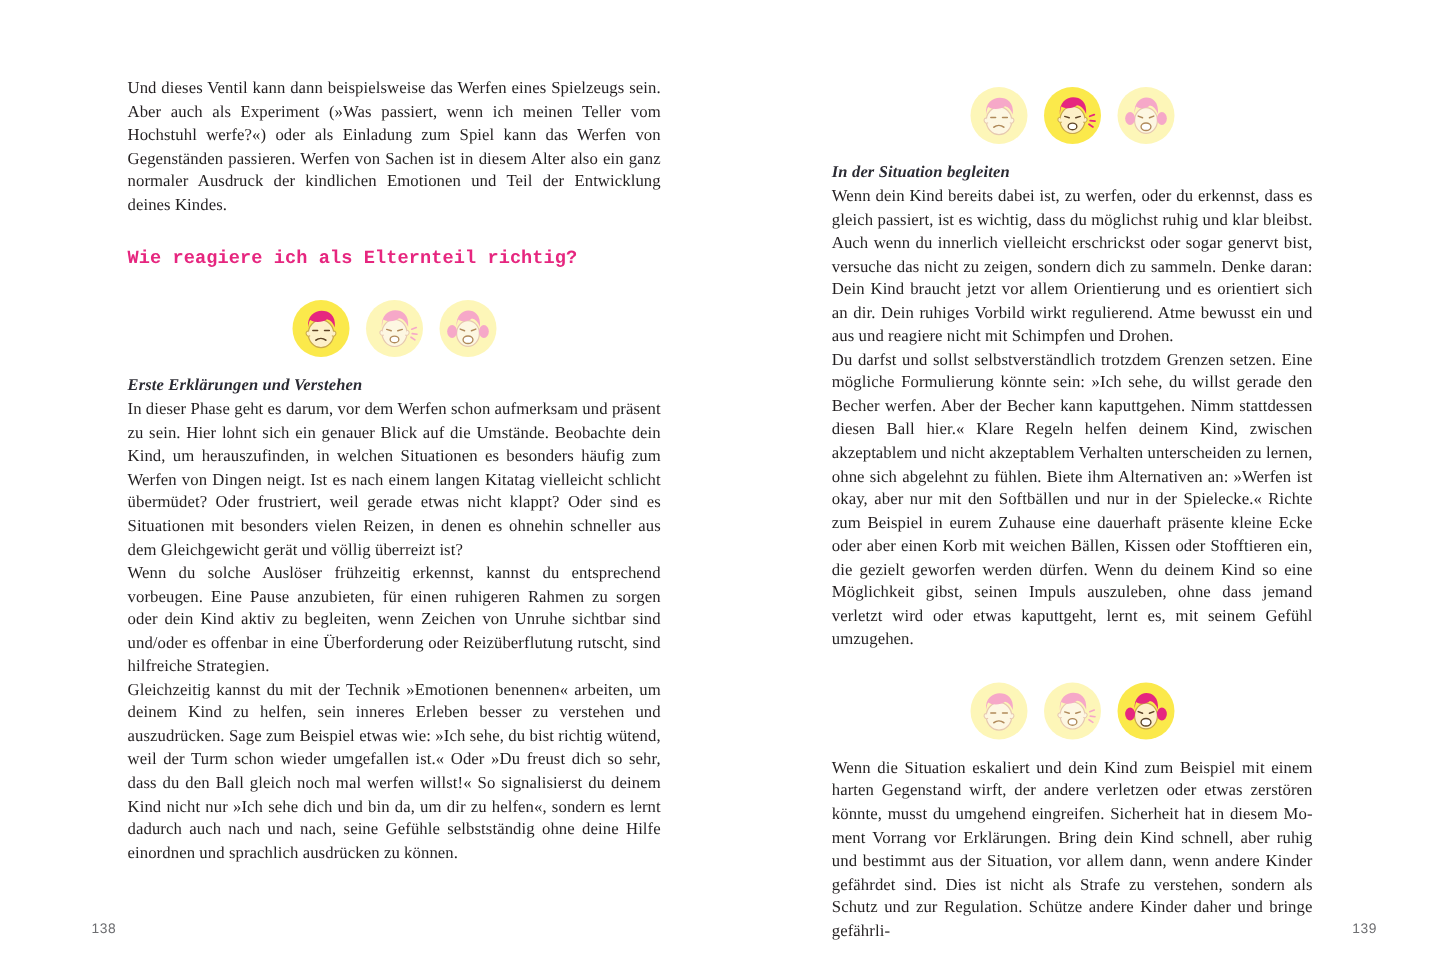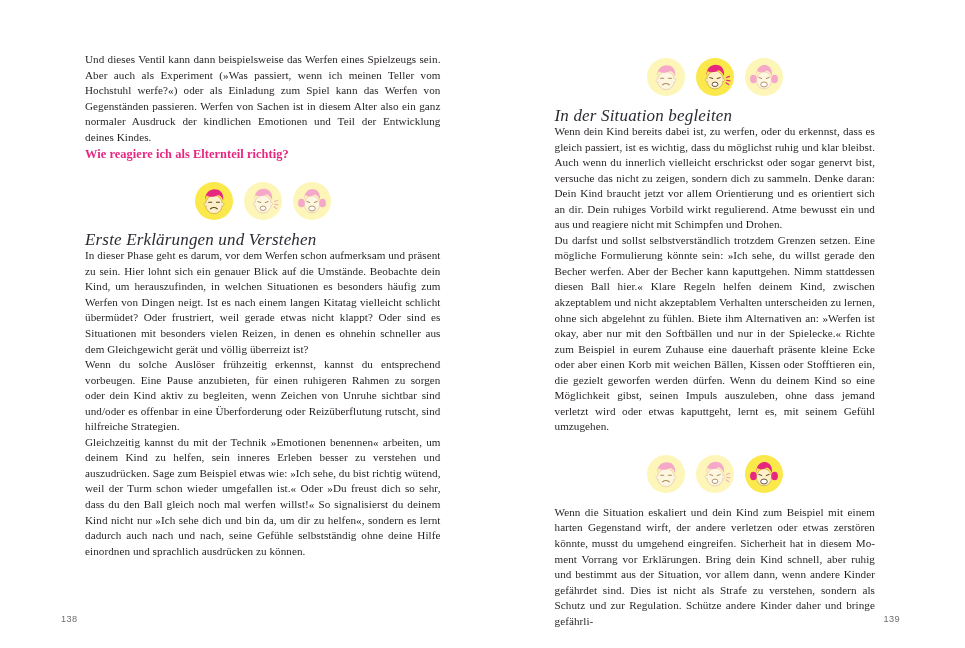--- a/index.html
+++ b/index.html
@@ -21,34 +21,34 @@
     line-height:15.55px;
     text-align:justify;
     text-justify:inter-word;
     color:#231f20;
     hyphens:manual;
     letter-spacing:0.005em;
   }
   p.body + p.body{margin-top:0;}
 
   h2.section-title{
-    margin:1px 0 0 0;
-    font-family:Liberation Serif, serif;
+    margin:19px 0 0 0;
+    font-family:Liberation Mono, monospace;
     font-size:12.4px;
     font-weight:bold;
     color:#e6267f;
     letter-spacing:0.005em;
     line-height:16px;
   }
 
   h3.sub-title{
     margin:0 0 1px 0;
-    font-size:17px;
+    font-size:11px;
     font-style:italic;
-    font-weight:normal;
+    font-weight:bold;
     color:#2b2b33;
     line-height:15px;
     letter-spacing:0.01em;
   }
 
   
   .icon-row{
     display:flex;
     justify-content:center;
     align-items:flex-end;
@@ -70,21 +70,21 @@
 
   
   .folio{
     position:absolute;bottom:24px;
     font-family:"Liberation Sans", sans-serif;
     font-size:9.2px;
     color:#6d6e71;
     letter-spacing:0.04em;
   }
   .folio-left{left:61px;}
-  .folio-right{right:65px;}
+  .folio-right{right:47px;}
 </style>
 </head>
 <body>
 
 <div class="spread">
 
   <div class="page page-left">
     <div class="col">
 
       <p class="body">Und dieses Ventil kann dann beispielsweise das Werfen eines Spiel­zeugs sein. Aber auch als Experiment (»Was passiert, wenn ich meinen Teller vom Hochstuhl werfe?«) oder als Einladung zum Spiel kann das Werfen von Gegenständen passieren. Werfen von Sachen ist in diesem Alter also ein ganz normaler Ausdruck der kindlichen Emotionen und Teil der Entwicklung deines Kindes.</p>

